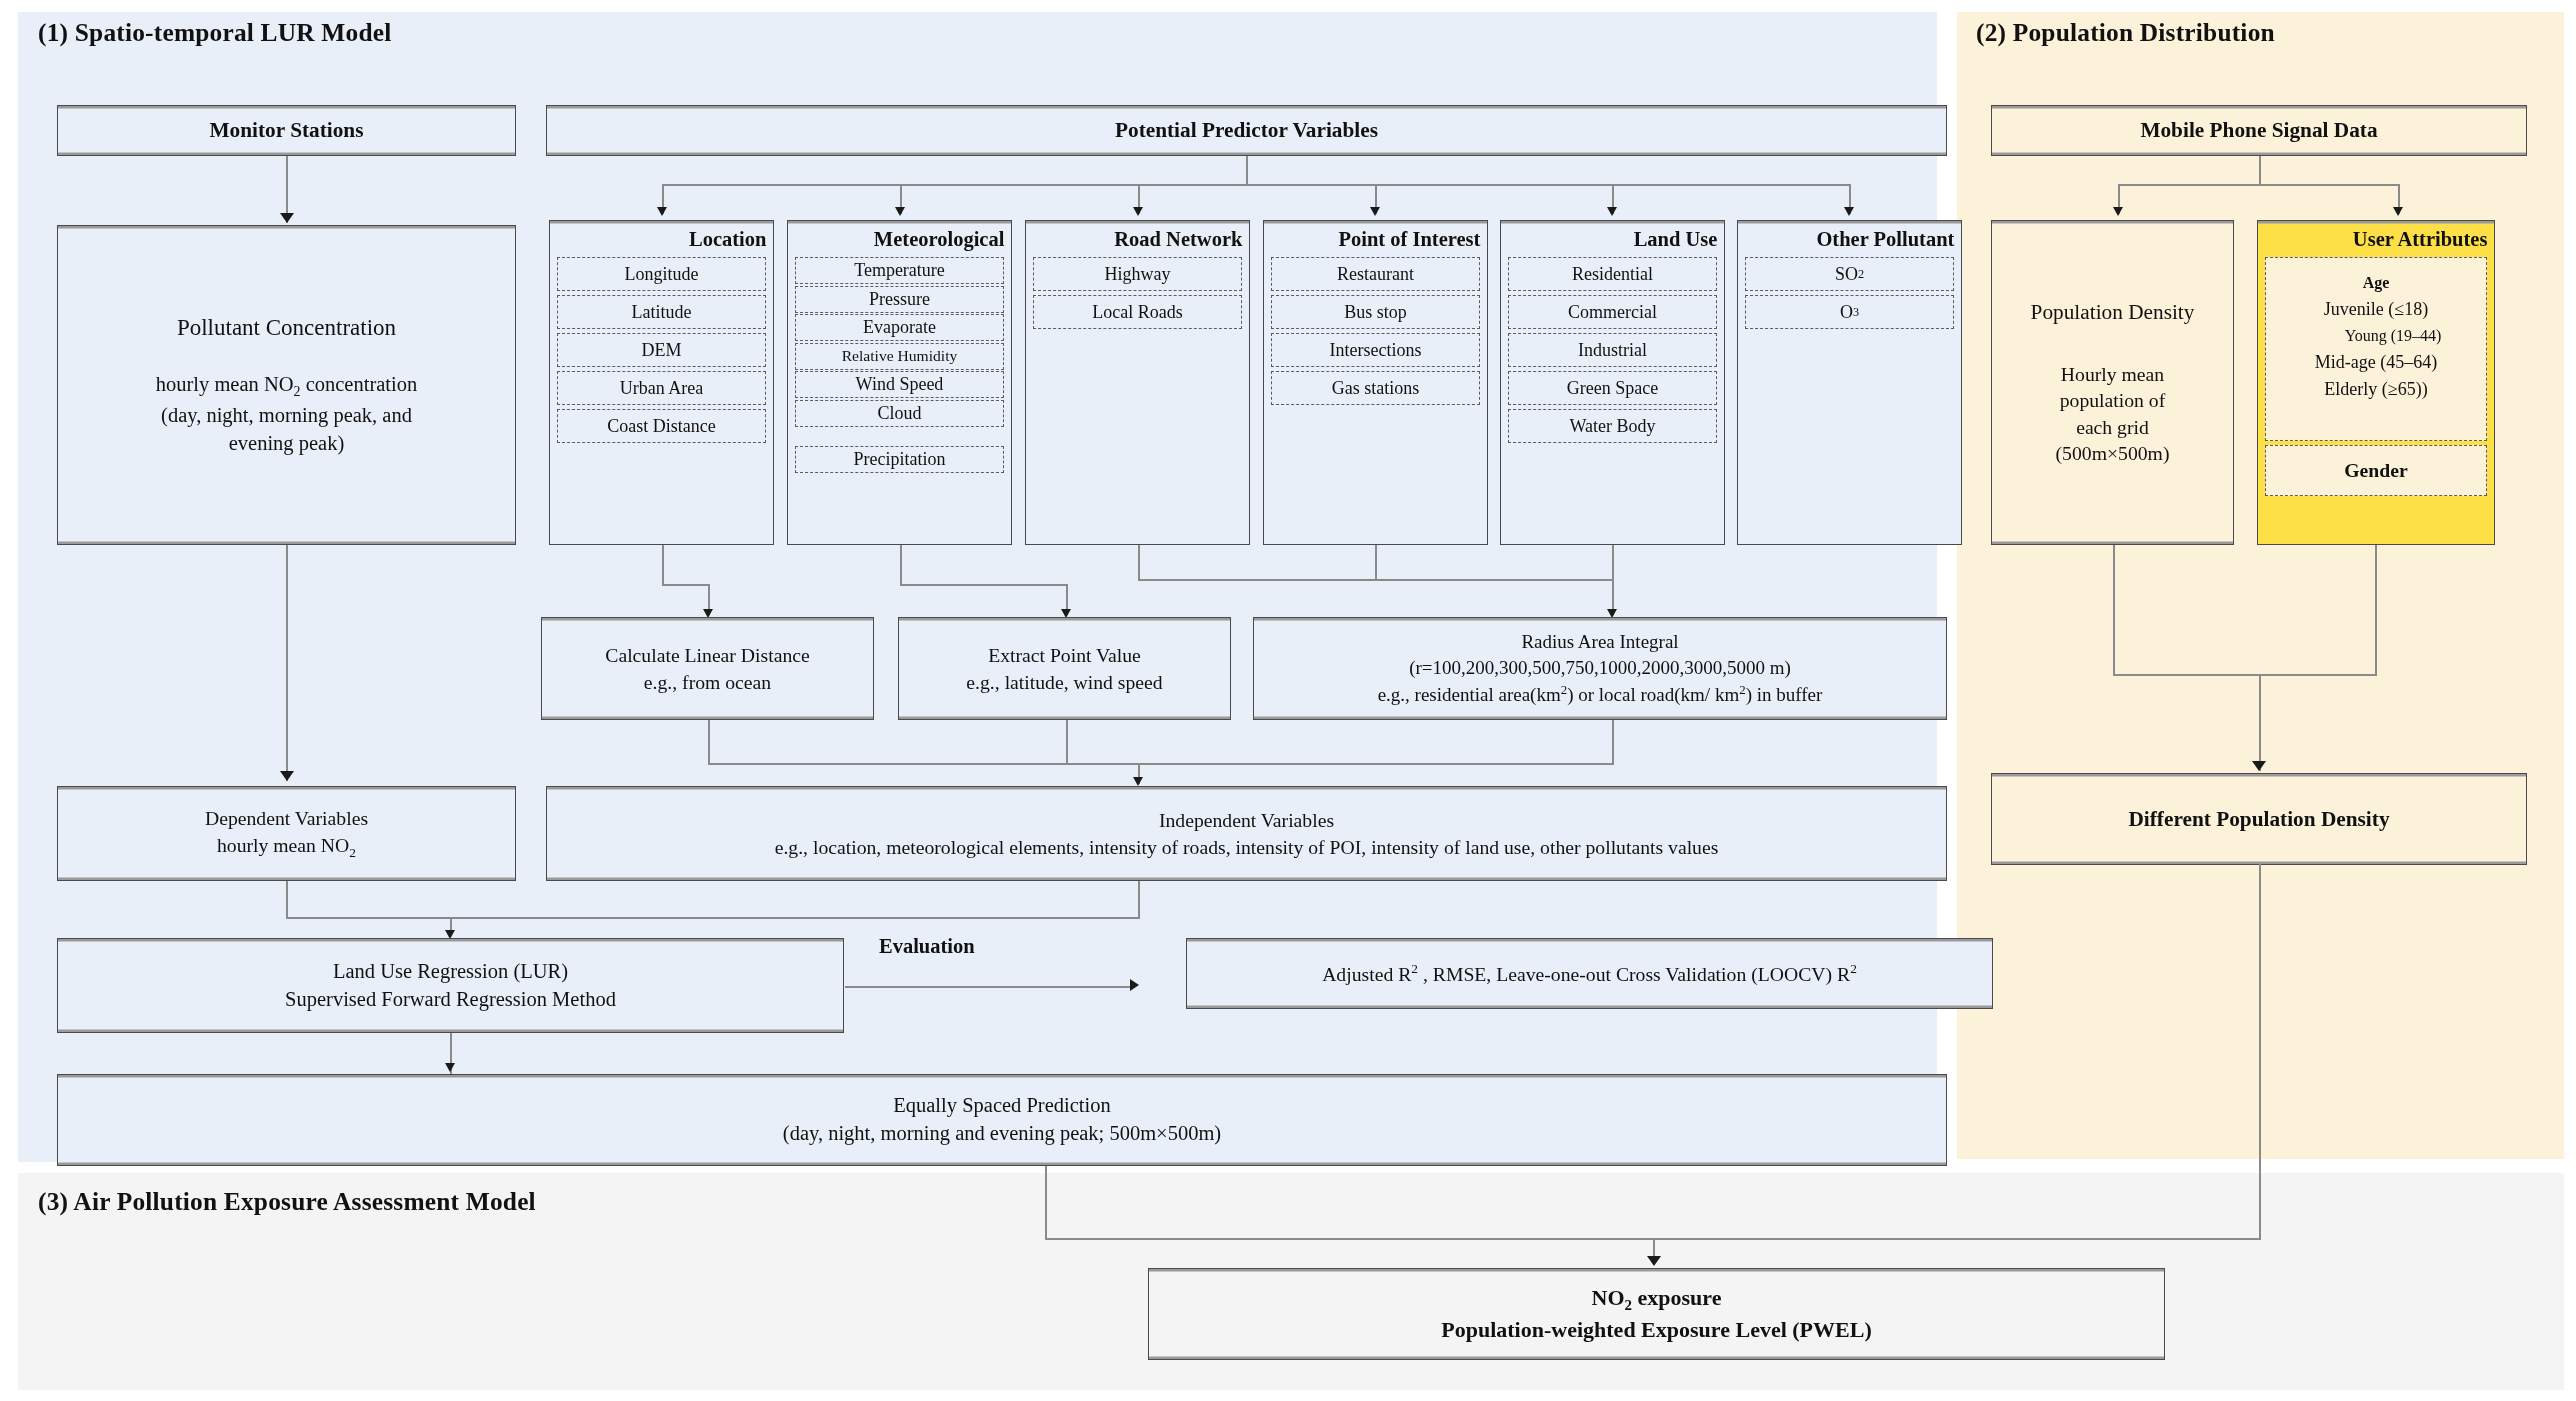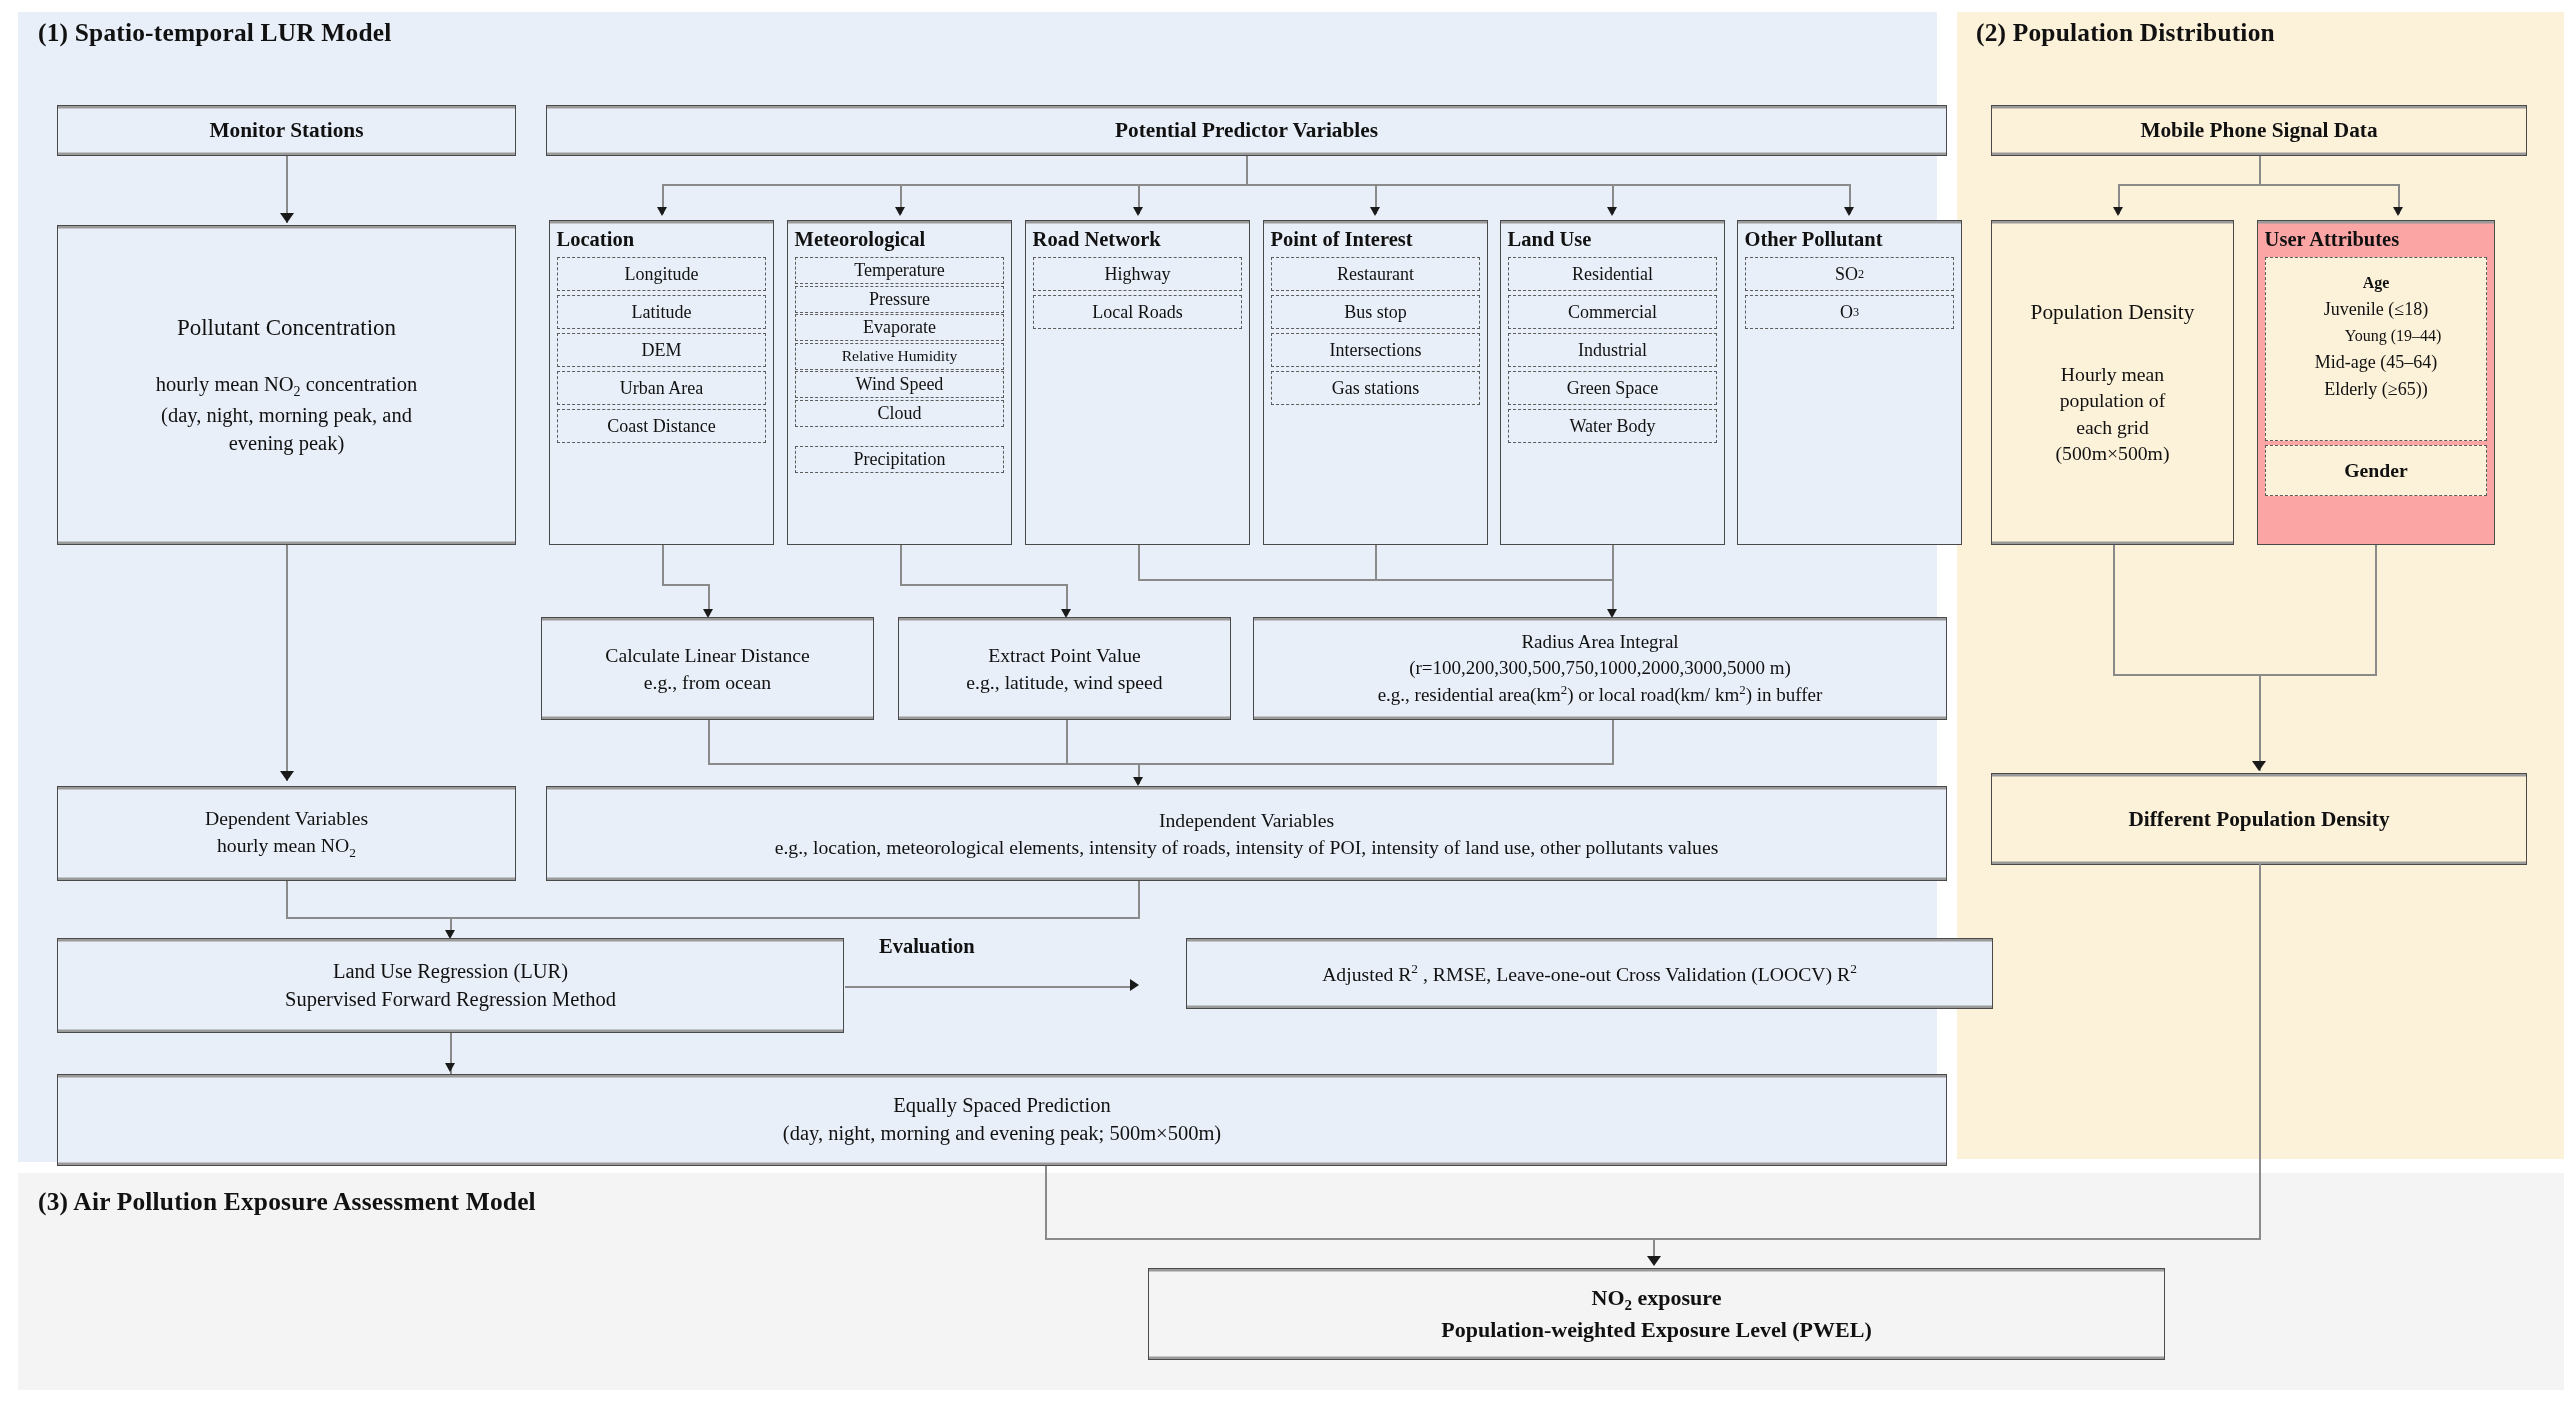--- a/index.html
+++ b/index.html
@@ -25,26 +25,26 @@
        text-align:center;color:#111;line-height:1.35;}
   .box.cream{background:#fcf1d9;}
   .box.grey{background:#f4f4f4;}
   .box.b{font-weight:bold;}
   .ln{display:block;white-space:nowrap;}
 
   
   .cat{position:absolute;box-sizing:border-box;background:#e9eff8;
        border:1.6px solid #4a4a4a;box-shadow:inset 0 2.5px 0 0 #9a9a9a;
        padding:4.9px 6.6px 6.6px 6.6px;}
-  .cat > .cat-title{font-weight:bold;font-size:20.5px;text-align:left;color:#111;margin:2.5px 0 5.7px 0;white-space:nowrap;}
+  .cat > .cat-title{font-weight:bold;font-size:20.5px;text-align:right;color:#111;margin:2.5px 0 5.7px 0;white-space:nowrap;}
   .item{box-sizing:border-box;border:1.6px dashed #5c5c5c;background:#e9eff8;
         font-size:18px;text-align:center;color:#111;padding:3.3px 1.6px;margin-bottom:4.1px;white-space:nowrap;
         display:flex;align-items:center;justify-content:center;}
   .item.small{font-size:15.6px;}
-  .cat.cream{background:#fca5a5;}
+  .cat.cream{background:#fde047;}
   .cat.cream .item{background:#fcf1d9;}
 
   
   .v{position:absolute;width:1.6px;background:#8a8a8a;}
   .h{position:absolute;height:1.6px;background:#8a8a8a;}
   .arw{position:absolute;width:0;height:0;border-left:7.4px solid transparent;border-right:7.4px solid transparent;border-top:10.7px solid #1a1a1a;}
   .arw.sm{border-left:5.7px solid transparent;border-right:5.7px solid transparent;border-top:9px solid #1a1a1a;}
   .arw.right{border-top:6.6px solid transparent;border-bottom:6.6px solid transparent;border-left:9.8px solid #1a1a1a;border-right:0;}
 
   .edge-label{position:absolute;font-weight:bold;font-size:20.5px;color:#111;white-space:nowrap;}

